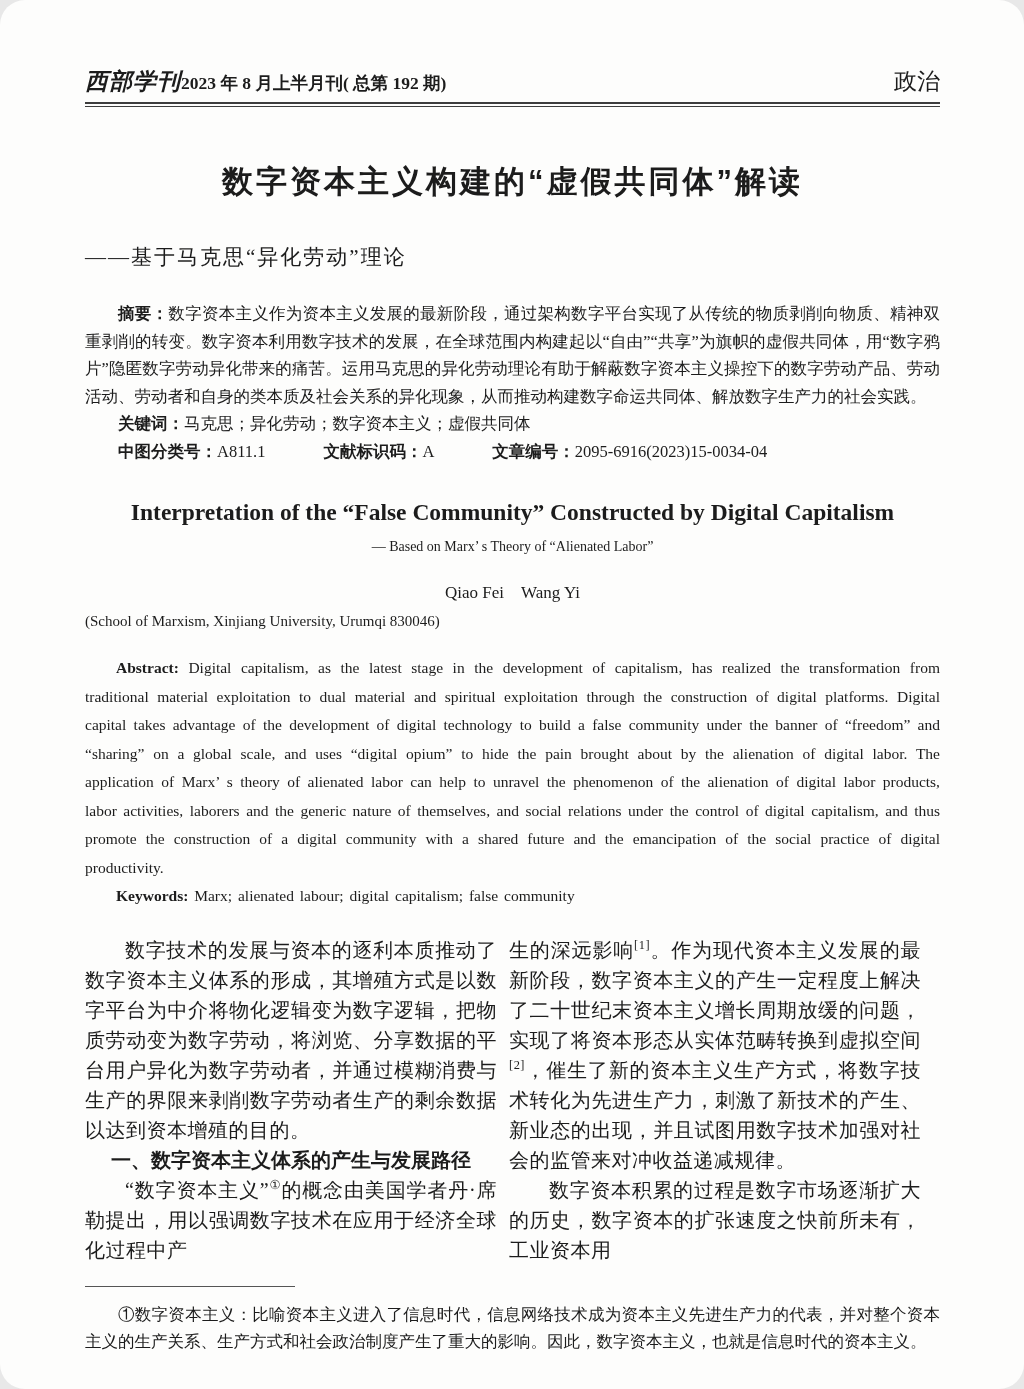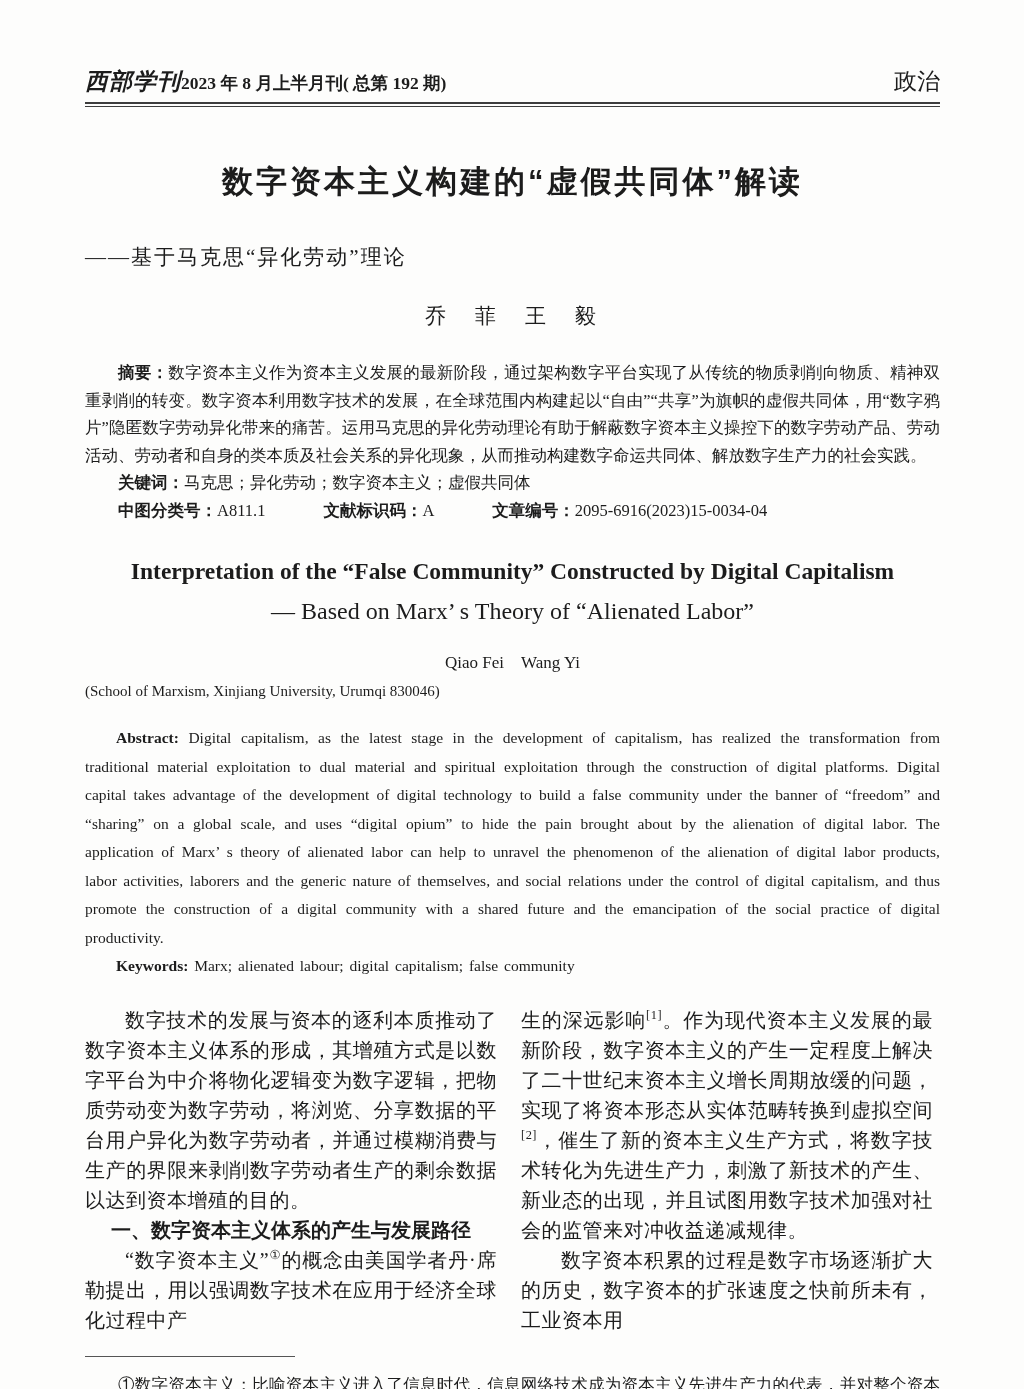--- a/index.html
+++ b/index.html
@@ -7,20 +7,21 @@
   .page {
     position: relative;
     width: 1024px;
     height: 1389px;
     margin: 0 auto;
     background: #fdfdfc;
     color: #1c1c1c;
     padding: 0 84px 0 85px;
     overflow: hidden;
     font-family: "Liberation Serif", "DejaVu Serif", serif;
+    border-radius: 25px;
   }
   
   .running-head {
     margin-top: 66px;
     display: flex;
     justify-content: space-between;
     align-items: baseline;
   }
   .rh-left { display: flex; align-items: baseline; }
   .journal-name {
@@ -77,37 +78,37 @@
   }
   .clc-line { text-indent: 2em; white-space: nowrap; }
   .clc-gap { display: inline-block; width: 58px; }
   
   .title-en {
     margin-top: 34px;
     text-align: center;
     font-weight: bold;
     font-size: 23.5px;
   }
-  .subtitle-en { margin-top: 13px; text-align: center; font-size: 24px; }
+  .subtitle-en { margin-top: 13px; text-align: center; font-size: 14px; }
   .authors-en  { margin-top: 26px; text-align: center; font-size: 17px; }
   .affiliation-en { margin-top: 9px; text-align: left; font-size: 15px; }
   
   .abs-en {
     margin-top: 24px;
     font-size: 15.5px;
     line-height: 28.5px;
     text-align: justify;
     word-spacing: 2px;
   }
   .abs-en p { text-indent: 2em; }
   
   .columns {
     margin-top: 24px;
     display: flex;
-    gap: 24px;
+    gap: 12px;
   }
   .col {
     width: 412px;
     font-size: 20px;
     line-height: 30px;
     text-align: justify;
     letter-spacing: 0.5px;
   }
   .col p { text-indent: 2em; }
   .col h3 {
@@ -142,21 +143,20 @@
     <div class="rh-left">
       <span class="journal-name">西部学刊</span>
         <span class="issue-info">2023 年 8 月上半月刊( 总第 192 期)</span>
     </div>
     <span class="section-label">政治</span>
   </div>
   <div class="head-rule"></div>
 
   <div class="title-zh">数字资本主义构建的“虚假共同体”解读</div>
   <div class="subtitle-zh">——基于马克思“异化劳动”理论</div>
-  <div class="authors-zh">乔　菲　王　毅</div>
 
   <div class="abs-zh">
     <p><b class="lbl">摘要：</b><span>数字资本主义作为资本主义发展的最新阶段，通过架构数字平台实现了从传统的物质剥削向物质、精神双重剥削的转变。数字资本利用数字技术的发展，在全球范围内构建起以“自由”“共享”为旗帜的虚假共同体，用“数字鸦片”隐匿数字劳动异化带来的痛苦。运用马克思的异化劳动理论有助于解蔽数字资本主义操控下的数字劳动产品、劳动活动、劳动者和自身的类本质及社会关系的异化现象，从而推动构建数字命运共同体、解放数字生产力的社会实践。</span></p>
     <p><b class="lbl">关键词：</b><span>马克思；异化劳动；数字资本主义；虚假共同体</span></p>
     <p class="clc-line"><b class="lbl">中图分类号：</b><span>A811.1</span><span class="clc-gap"></span><b class="lbl">文献标识码：</b><span>A</span><span class="clc-gap"></span><b class="lbl">文章编号：</b><span>2095-6916(2023)15-0034-04</span></p>
   </div>
 
   <div class="title-en">Interpretation of the “False Community” Constructed by Digital Capitalism</div>
   <div class="subtitle-en">— Based on Marx’ s Theory of “Alienated Labor”</div>
   <div class="authors-en">Qiao Fei　Wang Yi</div>

